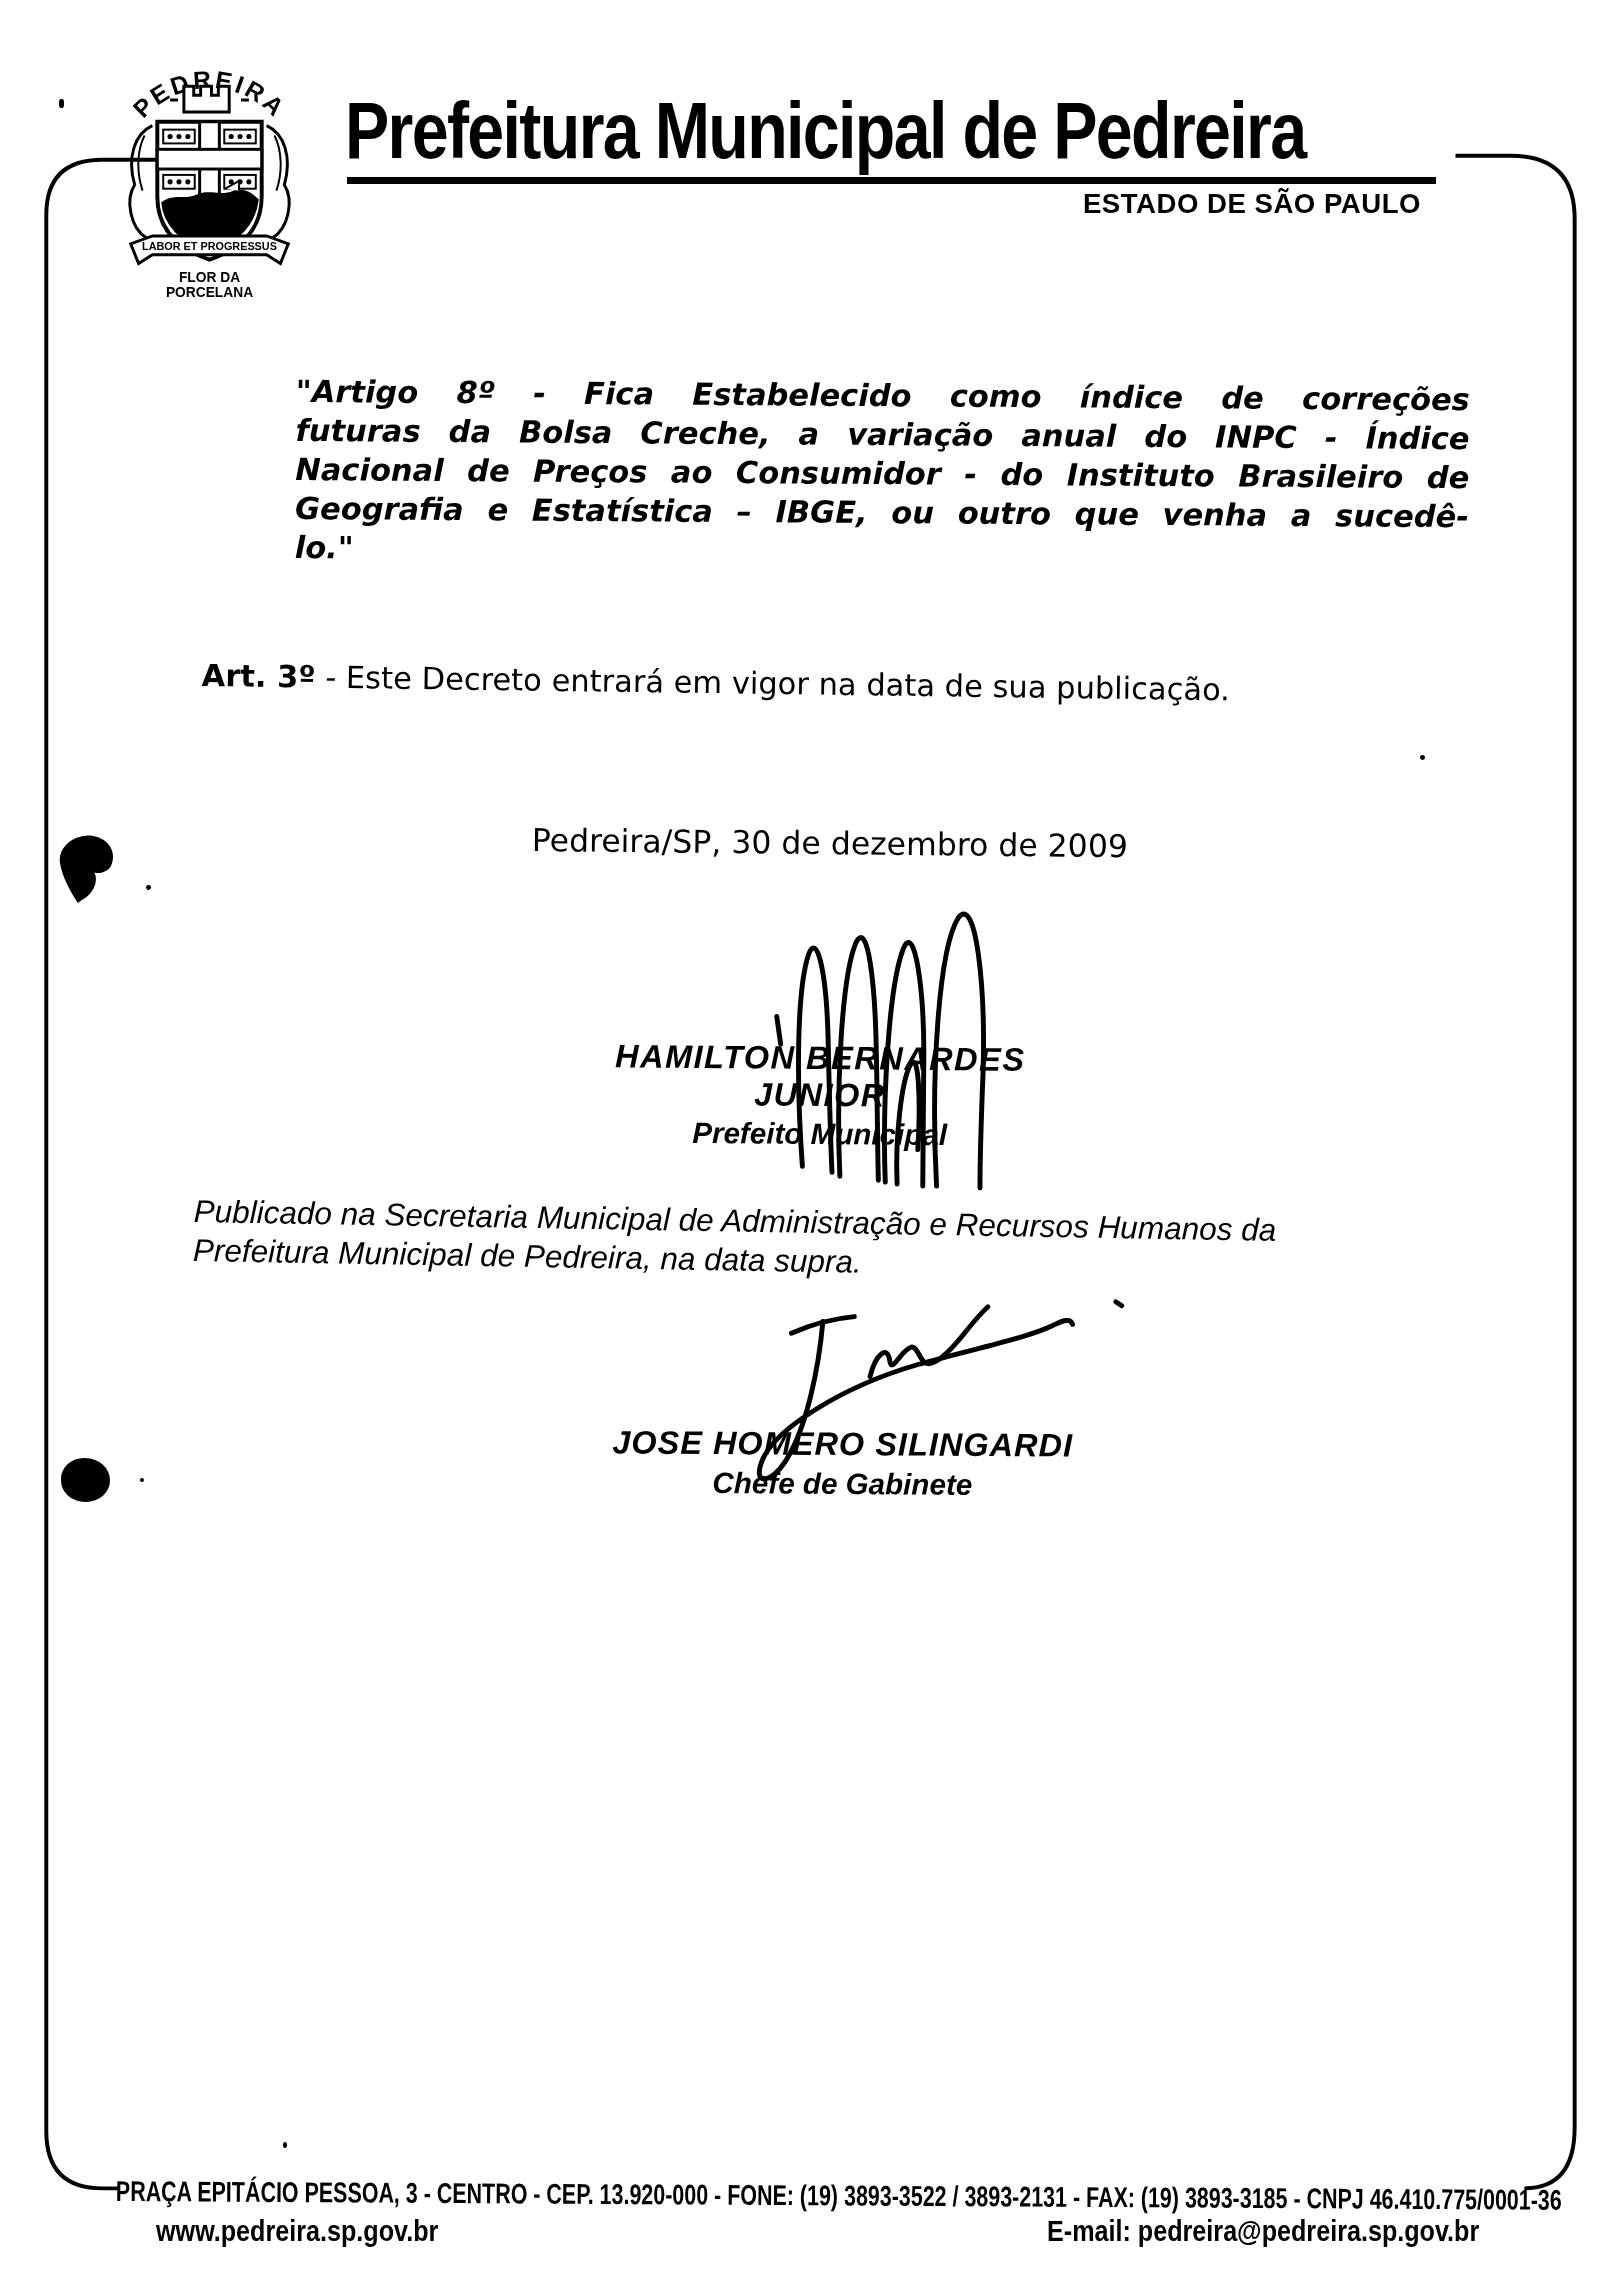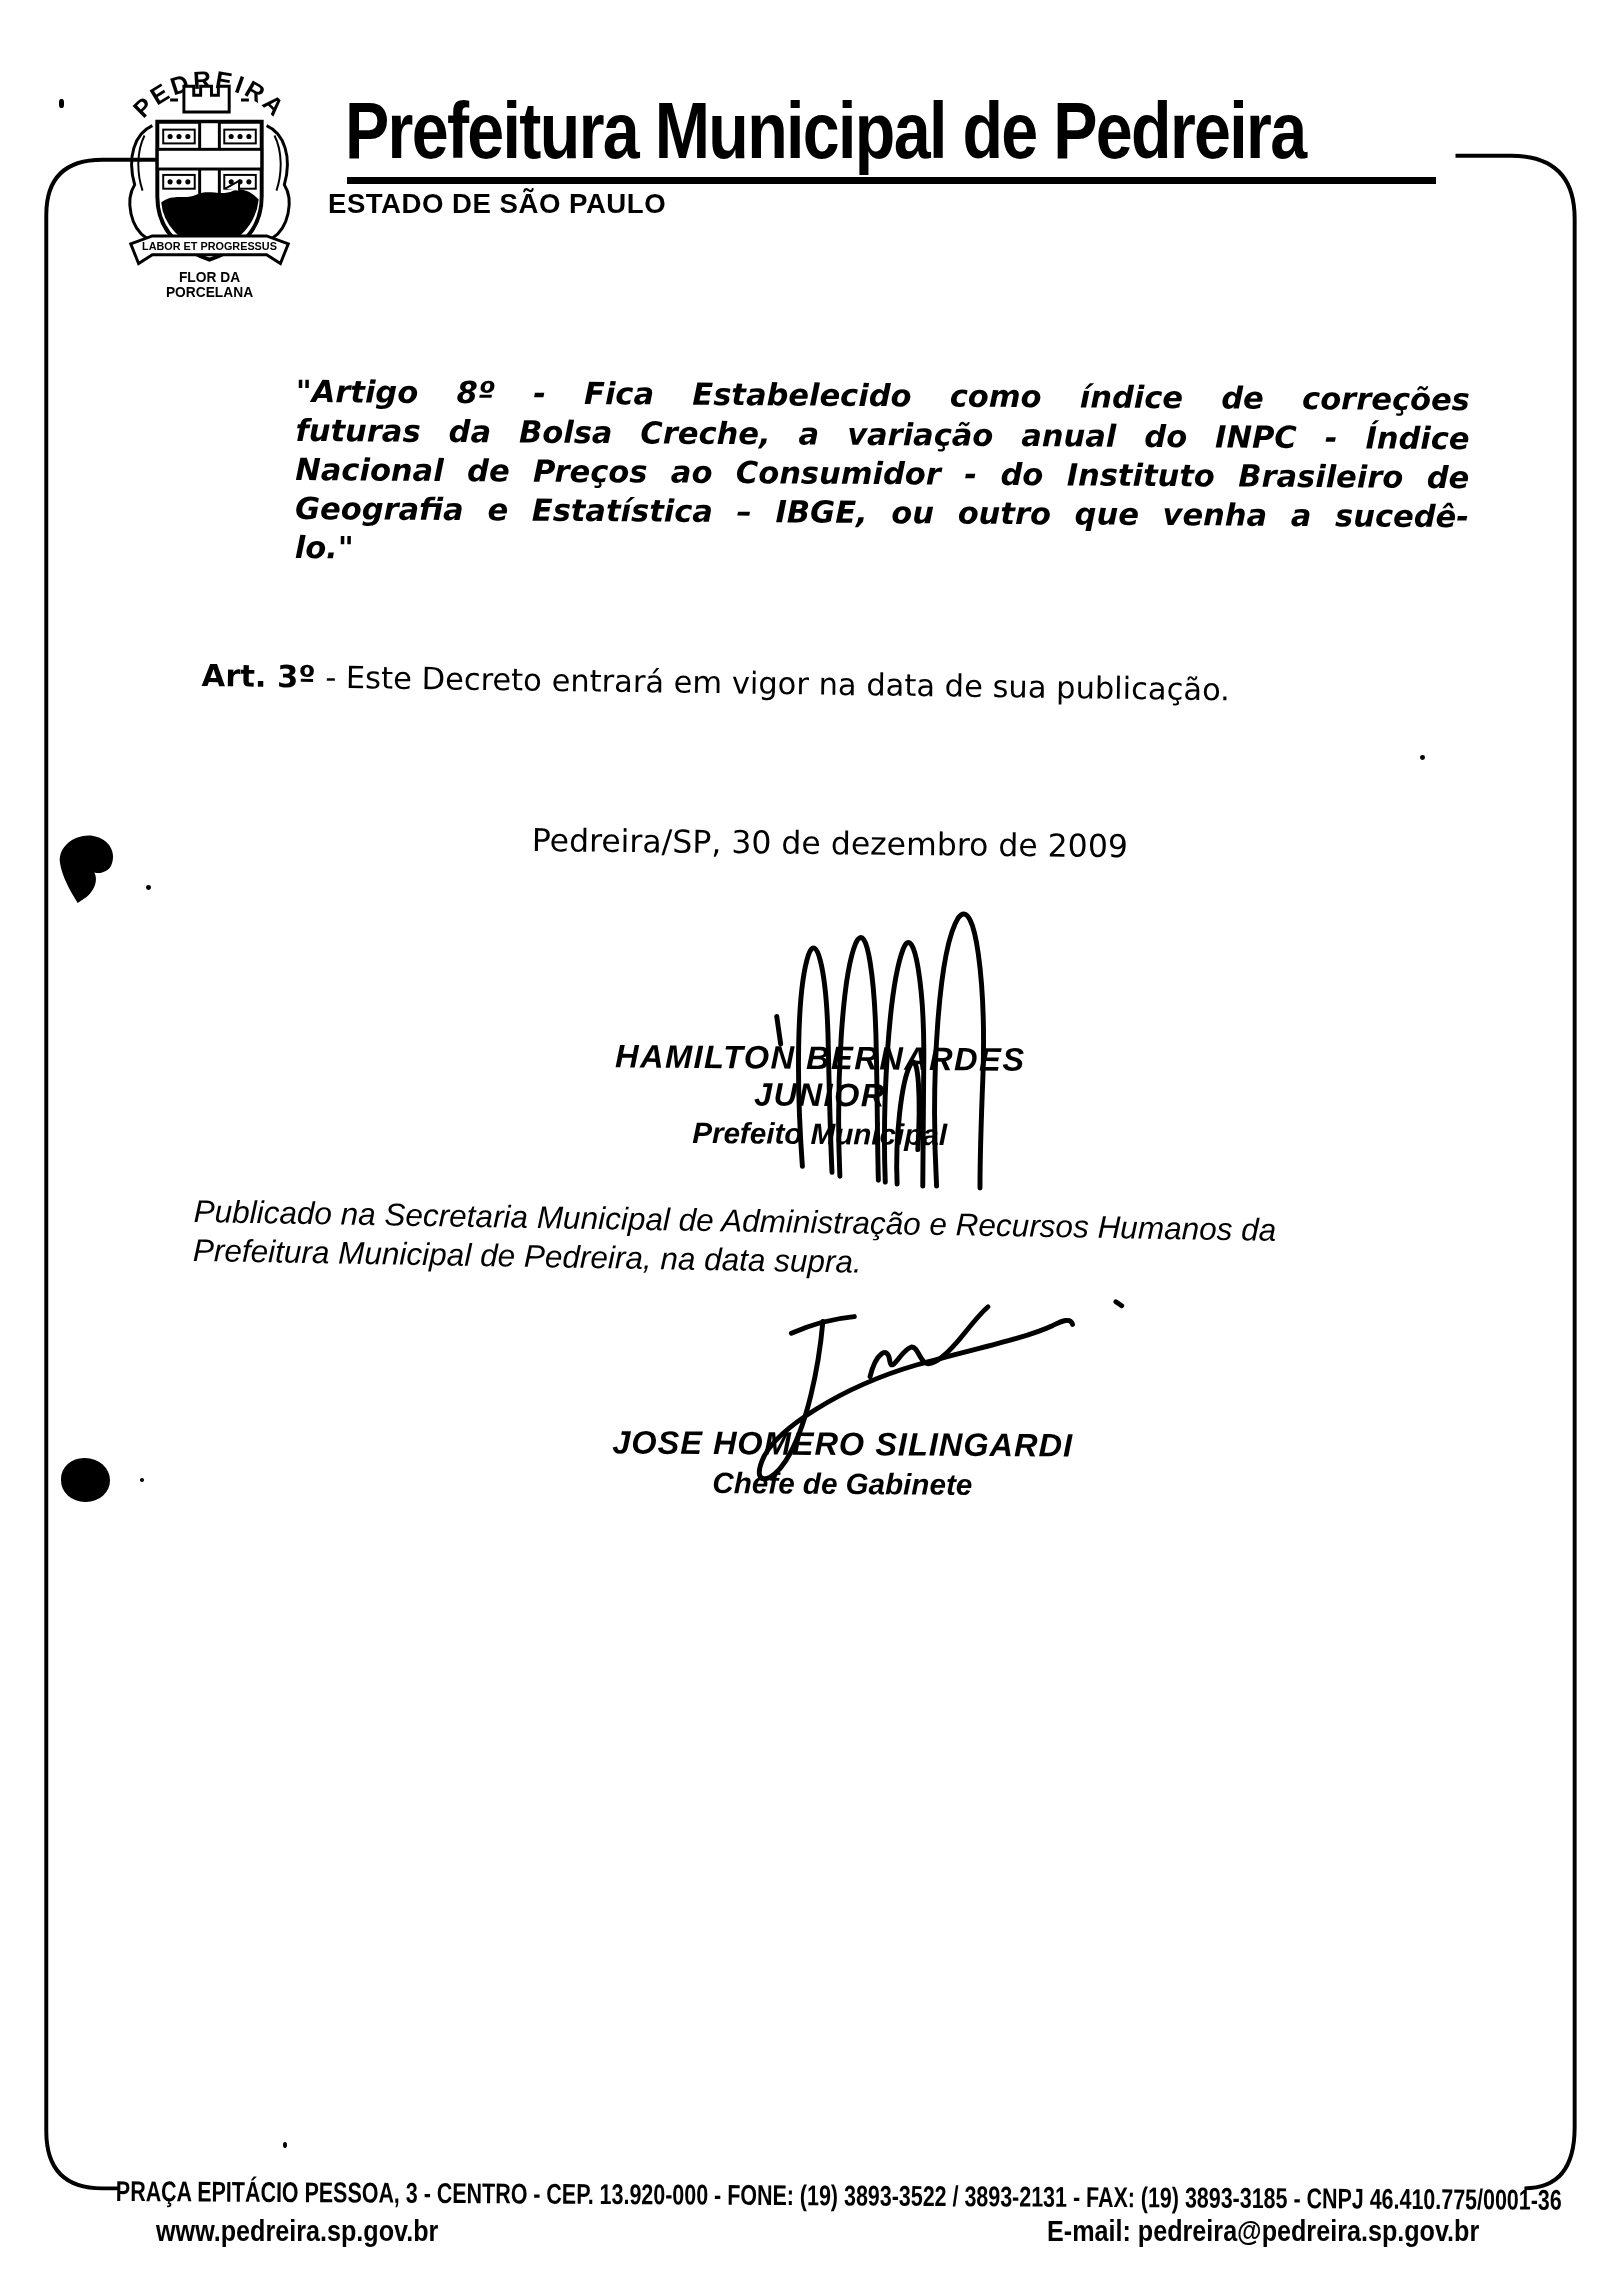--- a/index.html
+++ b/index.html
@@ -20,21 +20,21 @@
     font-family:"Liberation Sans",sans-serif;
     font-weight:bold;font-size:79px;line-height:79px;
     letter-spacing:-2px;white-space:nowrap;
     transform:scaleX(0.84);transform-origin:left top;
   }
   .title-underline{
     position:absolute;left:347px;top:177px;width:1089px;height:6.9px;background:#000;
   }
   .doc-subtitle{
     position:absolute;left:328px;top:188px;width:1093px;
-    text-align:left;
+    text-align:right;
     font-family:"Liberation Sans",sans-serif;
     font-weight:bold;font-size:27.6px;letter-spacing:0.5px;
   }
 
   
   .quote{
     position:absolute;left:296px;top:372px;width:1174px;
     font-weight:bold;font-style:italic;
     font-size:30.5px;line-height:39px;
     transform:rotate(0.4deg);transform-origin:left top;

